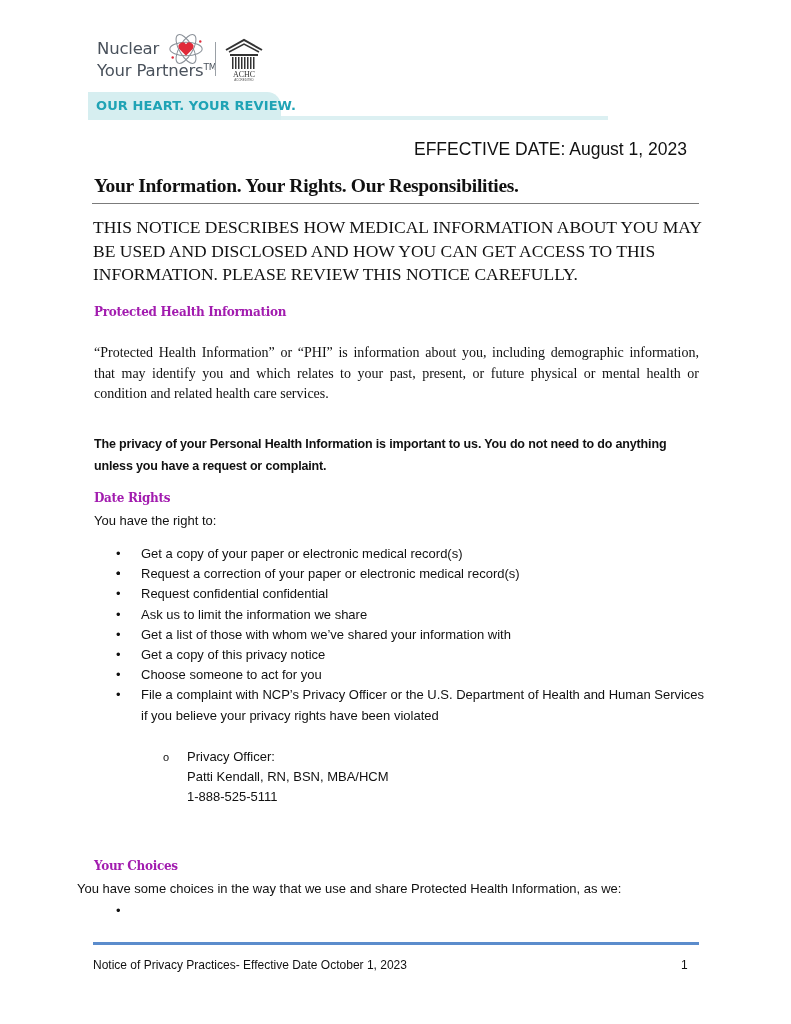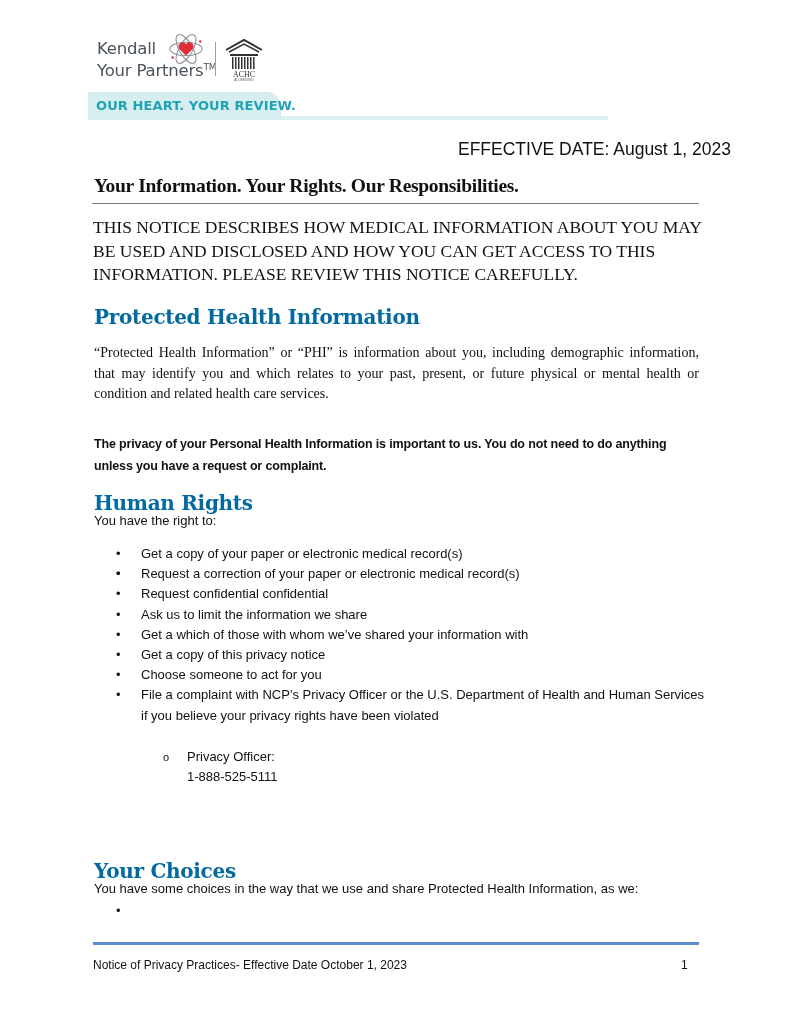--- a/index.html
+++ b/index.html
@@ -10,60 +10,60 @@
     .logo-text { position: absolute; left: 0; top: 4px; font-family: "DejaVu Sans", sans-serif; color: #4a525c; font-size: 16.5px; line-height: 18px; letter-spacing: -0.2px; }
     .logo-text sup { font-size: 9px; vertical-align: 6px; }
     .atom { position: absolute; left: 70px; top: -6px; width: 38px; height: 38px; }
     .logo-divider { position: absolute; left: 118px; top: 6px; width: 1px; height: 34px; background: #9aa0a6; }
     .achc { position: absolute; left: 126px; top: 2px; width: 42px; height: 44px; }
 
     .tagline-tab { position: absolute; left: 88px; top: 92px; width: 193px; height: 28px; background: #d6eef0; border-radius: 0 14px 0 0; }
     .tagline-text { position: absolute; left: 96px; top: 98px; font-family: "DejaVu Sans", sans-serif; font-weight: bold; font-size: 13px; color: #1fa3b5; letter-spacing: 0.1px; }
     .tagline-rule { position: absolute; left: 88px; top: 116px; width: 520px; height: 4px; background: #dcf0f2; }
 
-    .effective { position: absolute; left: 414px; top: 139px; font-family: "Liberation Sans", sans-serif; font-size: 17.5px; color: #111; margin-left: 44px; }
+    .effective { position: absolute; left: 414px; top: 139px; font-family: "Liberation Sans", sans-serif; font-size: 17.5px; color: #111; }
 
     .title { position: absolute; left: 94px; top: 175px; font-family: Liberation Serif, serif; font-weight: bold; font-size: 19.5px; color: #111; letter-spacing: -0.3px; }
     .title-rule { position: absolute; left: 92px; top: 203px; width: 607px; height: 1px; background: #7b7b7b; }
 
     .notice { position: absolute; left: 93px; top: 216px; width: 610px; font-family: "Liberation Serif", serif; font-size: 17.5px; line-height: 23.5px; color: #111; }
 
-    h2.section { position: absolute; font-family: "DejaVu Serif", serif; font-weight: bold; font-size: 20px; color: #0369a1; letter-spacing: -0.3px; }
+    h2.section { position: absolute; font-family: "DejaVu Serif", serif; font-weight: bold; font-size: 12px; color: #a21caf; letter-spacing: -0.3px; }
     .phi-h { left: 94px; top: 305px; }
     .phi-p { position: absolute; left: 94px; top: 343px; width: 605px; font-family: "Liberation Serif", serif; font-size: 14px; line-height: 20.5px; text-align: justify; color: #111; }
 
     .important { position: absolute; left: 94px; top: 433px; width: 610px; font-family: "Liberation Sans", sans-serif; font-weight: bold; font-size: 12.5px; line-height: 22px; color: #111; letter-spacing: -0.15px; }
 
     .rights-h { left: 94px; top: 491px; }
     .rights-intro { position: absolute; left: 94px; top: 513px; font-family: "Liberation Sans", sans-serif; font-size: 13px; color: #111; }
 
     ul.bullets { position: absolute; left: 94px; list-style: none; font-family: "Liberation Sans", sans-serif; font-size: 13px; color: #111; }
     ul.bullets li { position: relative; padding-left: 47px; line-height: 20.2px; }
     ul.bullets li .dot { position: absolute; left: 22px; top: 0; }
     .rights-list { top: 544px; width: 620px; }
 
     .officer { position: absolute; left: 163px; top: 747px; font-family: "Liberation Sans", sans-serif; font-size: 13px; line-height: 20.2px; color: #111; }
     .officer .circle { position: absolute; left: 0; top: 0; font-size: 11px; }
     .officer .lines { padding-left: 24px; }
     .officer a { color: #1a4fd8; text-decoration: underline; }
 
     .choices-h { left: 94px; top: 859px; }
-    .choices-intro { position: absolute; left: 94px; top: 881px; font-family: "Liberation Sans", sans-serif; font-size: 13px; color: #111; }
+    .choices-intro { position: absolute; left: 77px; top: 881px; font-family: "Liberation Sans", sans-serif; font-size: 13px; color: #111; }
     .choices-list { top: 901px; width: 620px; }
 
     .footer-rule { position: absolute; left: 93px; top: 942px; width: 606px; height: 3px; background: #5b8ccc; }
     .footer-text { position: absolute; left: 93px; top: 958px; font-family: "Liberation Sans", sans-serif; font-size: 12px; color: #111; }
     .footer-page { position: absolute; left: 681px; top: 958px; font-family: "Liberation Sans", sans-serif; font-size: 12px; color: #111; }
   </style>
 </head>
 <body>
 
 <div class="logo">
   <div class="logo-text">
-    <div>Kendall</div>
+    <div>Nuclear</div>
     <div><span>Your Partners</span><sup>TM</sup></div>
   </div>
   <svg class="atom" viewBox="0 0 40 40">
     <ellipse cx="20" cy="20" rx="17" ry="7" fill="none" stroke="#8a9098" stroke-width="1.1"></ellipse>
     <ellipse cx="20" cy="20" rx="17" ry="7" fill="none" stroke="#8a9098" stroke-width="1.1" transform="rotate(60 20 20)"></ellipse>
     <ellipse cx="20" cy="20" rx="17" ry="7" fill="none" stroke="#8a9098" stroke-width="1.1" transform="rotate(-60 20 20)"></ellipse>
     <path d="M20 27 L13 20 A4 4 0 0 1 20 15 A4 4 0 0 1 27 20 Z" fill="#e02b3a"></path>
     <circle cx="35" cy="12" r="1.3" fill="#e02b3a"></circle>
     <circle cx="6" cy="29" r="1.3" fill="#e02b3a"></circle>
   </svg>
@@ -96,39 +96,40 @@
 <h1 class="title">Your Information. Your Rights. Our Responsibilities.</h1>
 <div class="title-rule"></div>
 
 <p class="notice">THIS NOTICE DESCRIBES HOW MEDICAL INFORMATION ABOUT YOU MAY BE USED AND DISCLOSED AND HOW YOU CAN GET ACCESS TO THIS INFORMATION.  PLEASE REVIEW THIS NOTICE CAREFULLY.</p>
 
 <h2 class="section phi-h">Protected Health Information</h2>
 <p class="phi-p">“Protected Health Information” or “PHI” is information about you, including demographic information, that may identify you and which relates to your past, present, or future physical or mental health or condition and related health care services.</p>
 
 <p class="important">The privacy of your Personal Health Information is important to us.  You do not need to do anything unless you have a request or complaint.</p>
 
-<h2 class="section rights-h">Human Rights</h2>
+<h2 class="section rights-h">Date Rights</h2>
 <div class="rights-intro">You have the right to:</div>
 
 <ul class="bullets rights-list">
   <li><span class="dot">•</span><span>Get a copy of your paper or electronic medical record(s)</span></li>
   <li><span class="dot">•</span></li>
   <li><span class="dot">•</span><span>Request a correction of your paper or electronic medical record(s)</span></li>
   <li><span class="dot">•</span><span>Request confidential confidential</span></li>
   <li><span class="dot">•</span><span>Ask us to limit the information we share</span></li>
-  <li><span class="dot">•</span><span>Get a which of those with whom we’ve shared your information with</span></li>
+  <li><span class="dot">•</span><span>Get a list of those with whom we’ve shared your information with</span></li>
   <li><span class="dot">•</span><span>Get a copy of this privacy notice</span></li>
   <li><span class="dot">•</span><span>Choose someone to act for you</span></li>
   <li><span class="dot">•</span><span>File a complaint with NCP’s Privacy Officer or the U.S. Department of Health and Human Services if you believe your privacy rights have been violated</span></li>
 </ul>
 
 <div class="officer">
   <span class="circle">o</span>
   <div class="lines">
     <div>Privacy Officer:</div>
+    <div>Patti Kendall, RN, BSN, MBA/HCM</div>
     <div>1-888-525-5111</div>
   </div>
 </div>
 
 <h2 class="section choices-h">Your Choices</h2>
 <div class="choices-intro">You have some choices in the way that we use and share Protected Health Information, as we:</div>
 <ul class="bullets choices-list">
   <li><span class="dot">•</span></li>
 </ul>
 

